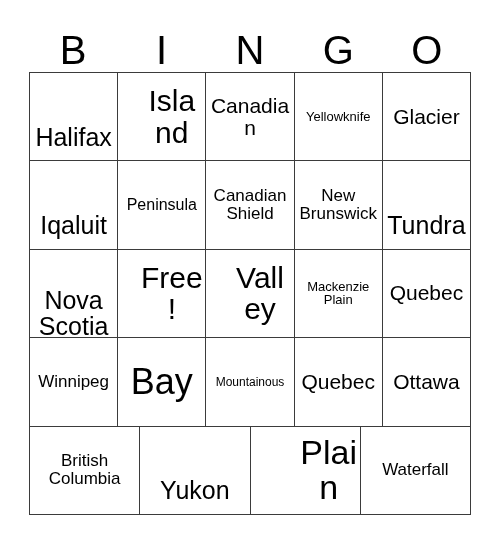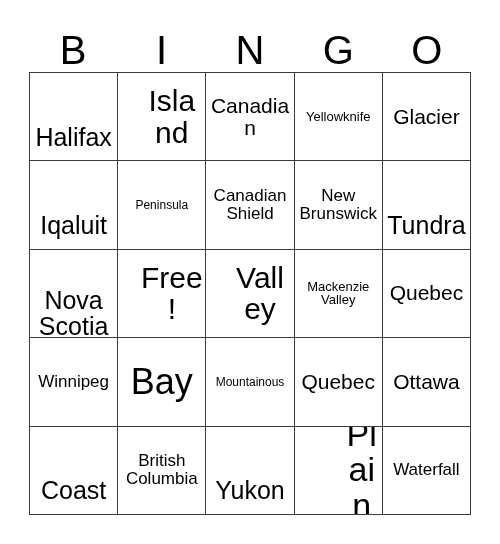--- a/index.html
+++ b/index.html
@@ -76,21 +76,21 @@
     hyphens: none;
   }
 
   
   .fs-xxl { font-size: 36px; }
   .fs-xl  { font-size: 34px; margin-left: 47px; }
   .fs-l   { font-size: 30px; margin-left: 20px; }
   .fs-m   { font-size: 25px; margin-top: 40px; }
   .fs-s   { font-size: 21px; }
   .fs-xs  { font-size: 17px; }
-  .fs-xxs { font-size: 12px; }
+  .fs-xxs { font-size: 16px; }
   .fs-t   { font-size: 13px; }
   .fs-tt  { font-size: 12px; }
 </style>
 </head>
 <body>
 
 <div class="card">
 
   <div class="header-row">
     <div class="header-cell">
@@ -152,21 +152,21 @@
       <div class="cell">
         <span class="cell-text fs-m">Nova Scotia</span>
       </div>
       <div class="cell">
         <span class="cell-text fs-l">Free!</span>
       </div>
       <div class="cell">
         <span class="cell-text fs-l">Valley</span>
       </div>
       <div class="cell">
-        <span class="cell-text fs-t">Mackenzie Valley</span>
+        <span class="cell-text fs-t">Mackenzie Plain</span>
       </div>
       <div class="cell">
         <span class="cell-text fs-s">Quebec</span>
       </div>
     </div>
 
     <div class="grid-row">
       <div class="cell">
         <span class="cell-text fs-xs">Winnipeg</span>
       </div>
@@ -178,23 +178,20 @@
       </div>
       <div class="cell">
         <span class="cell-text fs-s">Quebec</span>
       </div>
       <div class="cell">
         <span class="cell-text fs-s">Ottawa</span>
       </div>
     </div>
 
     <div class="grid-row">
-      <div class="cell">
-        <span class="cell-text fs-m">Coast</span>
-      </div>
       <div class="cell">
         <span class="cell-text fs-xs">British Columbia</span>
       </div>
       <div class="cell">
         <span class="cell-text fs-m">Yukon</span>
       </div>
       <div class="cell">
         <span class="cell-text fs-xl">Plain</span>
       </div>
       <div class="cell">

